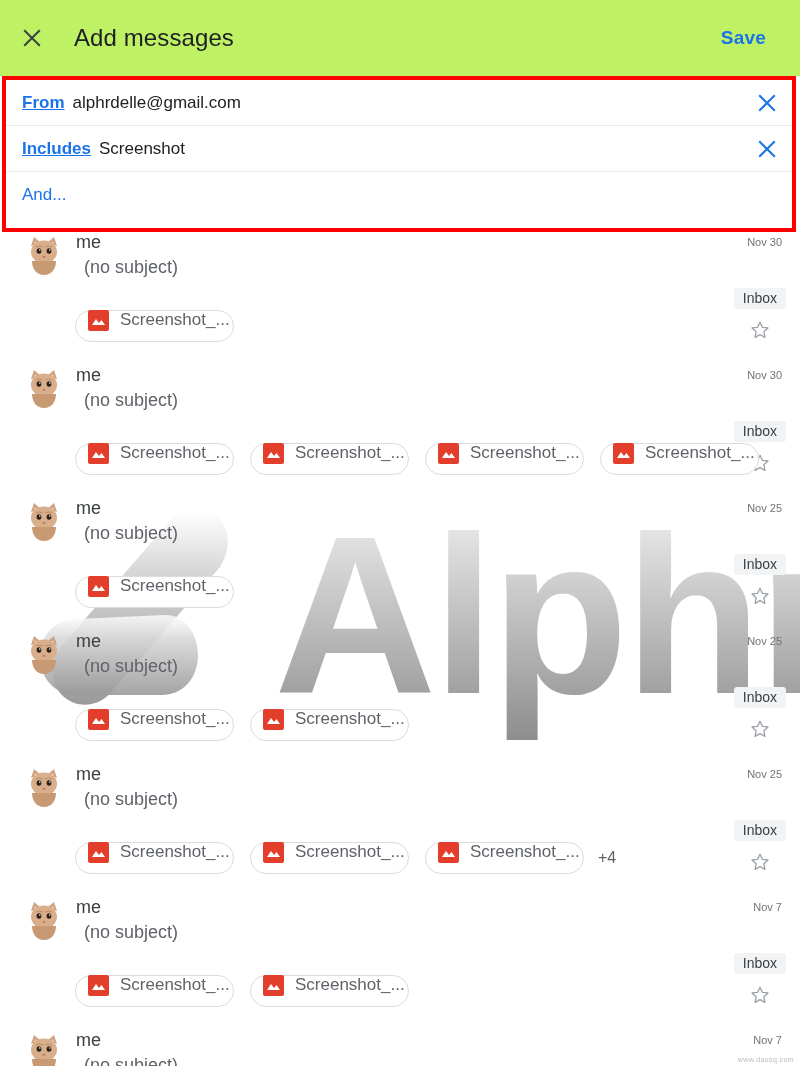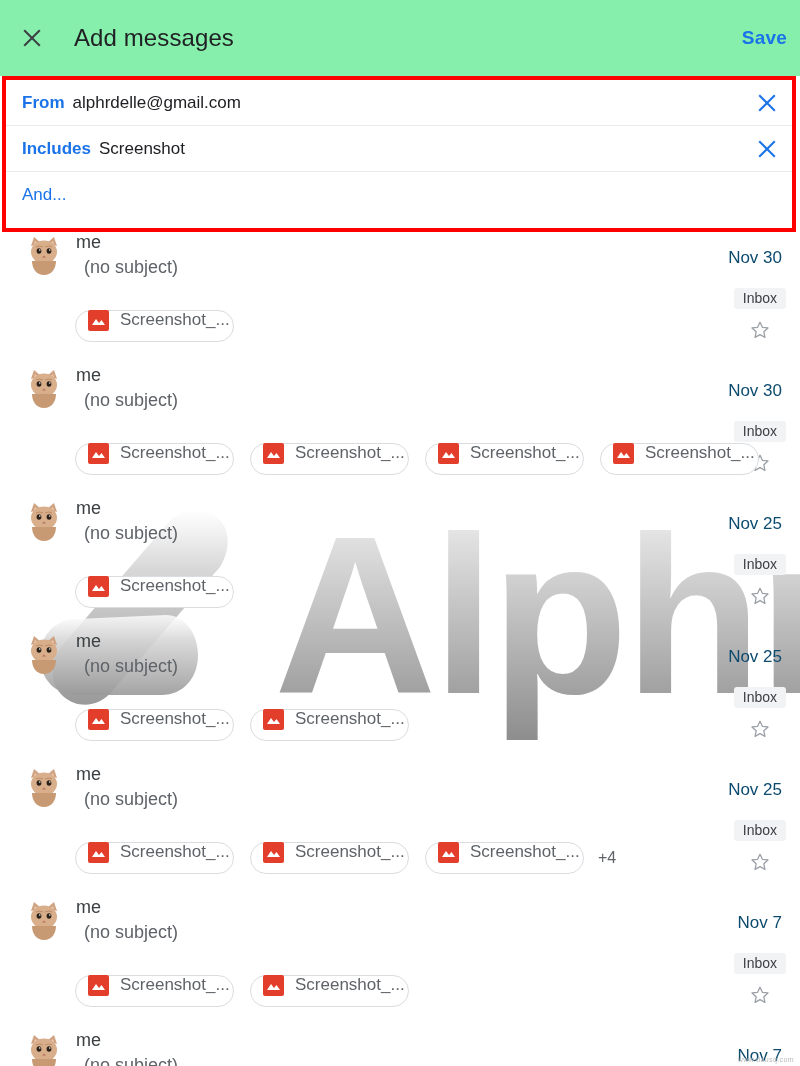--- a/index.html
+++ b/index.html
@@ -18,21 +18,21 @@
   }
 
   
   .header {
     position: absolute;
     top: 0; left: 0;
     width: 800px;
     height: 76px;
     display: flex;
     align-items: center;
-    background: #86efac;
+    background: #bef264;
     box-sizing: border-box;
   }
   .close-btn {
     width: 56px;
     height: 56px;
     margin-left: 4px;
     display: flex;
     align-items: center;
     justify-content: center;
     cursor: pointer;
@@ -54,21 +54,21 @@
   .close-glyph:after  { transform: rotate(-45deg); }
 
   .header-title {
     font-size: 24px;
     color: #202124;
     margin-left: 14px;
     letter-spacing: 0.1px;
   }
   .save-btn {
     margin-left: auto;
-    margin-right: 13px;
+    margin-right: 34px;
     font-size: 19px;
     font-weight: bold;
     color: #1a73e8;
     cursor: pointer;
     letter-spacing: 0.2px;
   }
 
   
   .filter-card {
     position: absolute;
@@ -86,20 +86,21 @@
     display: flex;
     align-items: center;
     box-sizing: border-box;
   }
   .filter-row.with-rule { border-bottom: 1px solid #e8eaed; }
   .filter-key {
     color: #1a73e8;
     font-weight: bold;
     font-size: 17px;
     margin-left: 16px;
+    text-decoration: underline;
   }
   .filter-value {
     color: #202124;
     font-size: 17px;
     margin-left: 8px;
   }
   .filter-value.offset { }
   .filter-x {
     position: absolute;
     right: 14px;
@@ -181,23 +182,23 @@
   .subject {
     position: absolute;
     left: 84px;
     top: 25px;
     font-size: 18px;
     color: #5f6368;
   }
   .date {
     position: absolute;
     right: 18px;
-    top: 16px;
-    font-size: 17px;
-    color: #0c4a6e;
+    top: 4px;
+    font-size: 11px;
+    color: #737373;
   }
   .meta-right {
     position: absolute;
     right: 14px;
     top: 56px;
     display: flex;
     align-items: center;
     gap: 10px;
     flex-direction: column;
   }

